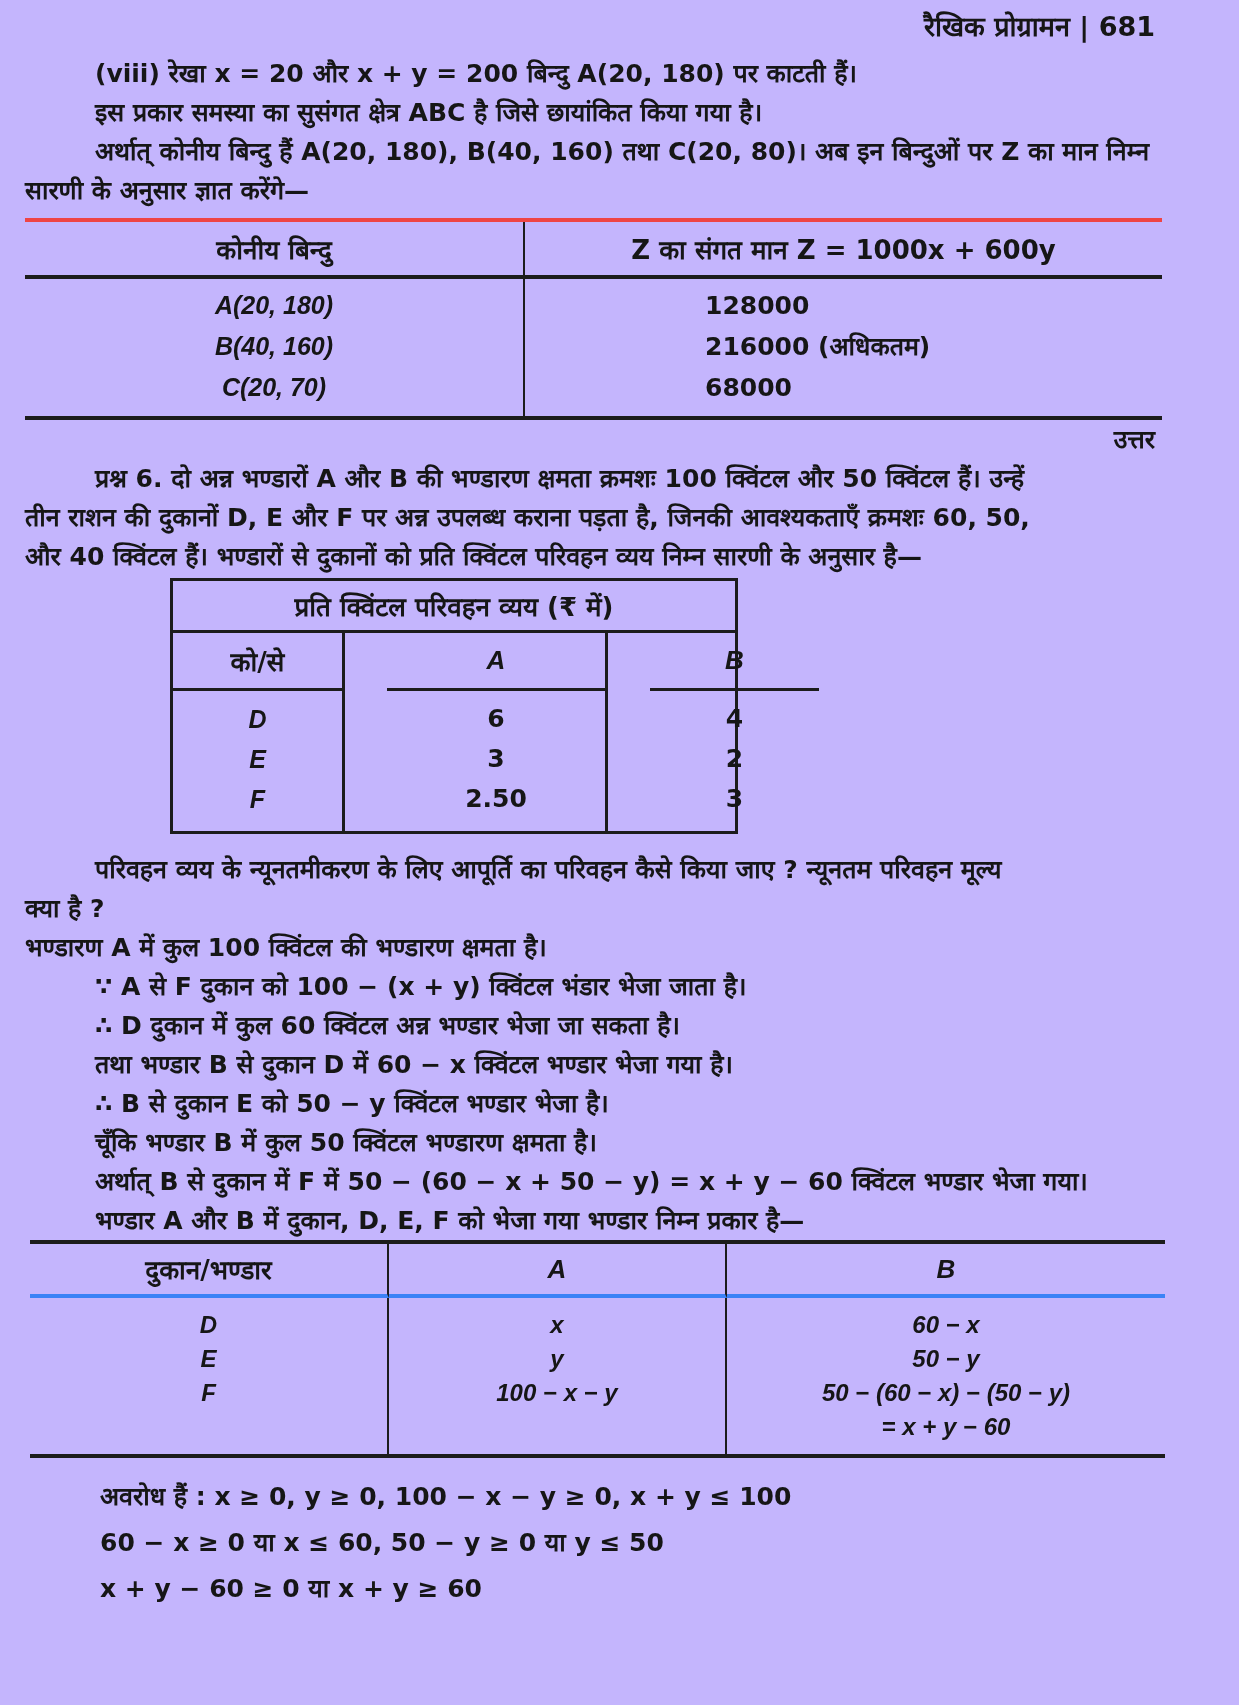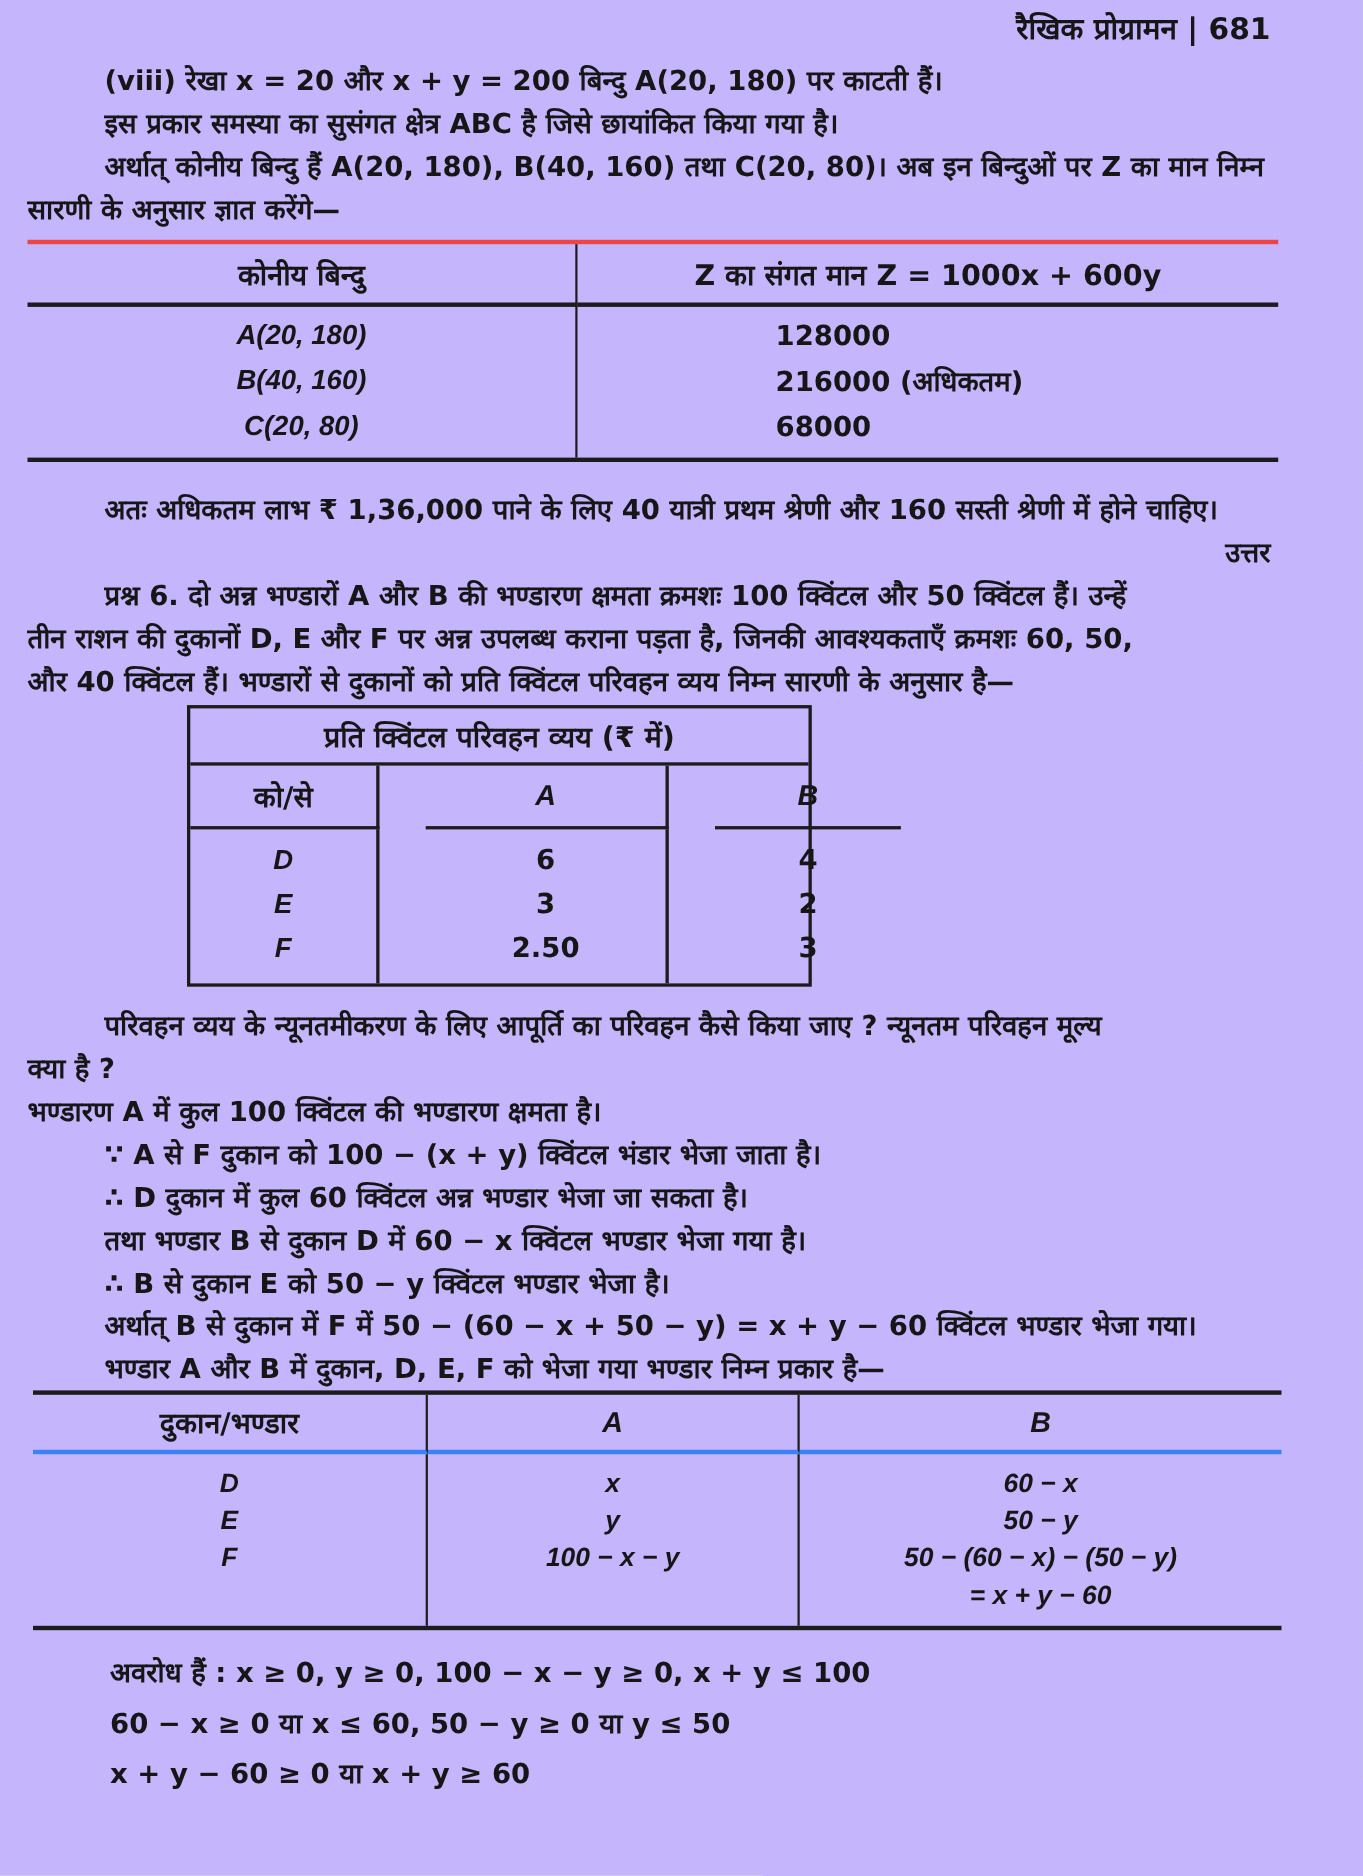--- a/index.html
+++ b/index.html
@@ -76,30 +76,29 @@
   <div class="t1">
     <div class="h c1">
       <span>कोनीय बिन्दु</span>
     </div>
     <div class="h">
       <span>Z का संगत मान Z = 1000x + 600y</span>
     </div>
     <div class="b c1">
       <div class="row math">A(20, 180)</div>
       <div class="row math">B(40, 160)</div>
-      <div class="row math">C(20, 80)</div>
+      <div class="row math">C(20, 70)</div>
     </div>
     <div class="b c2">
       <div class="row">128000</div>
       <div class="row">216000 (अधिकतम)</div>
       <div class="row">68000</div>
     </div>
   </div>
 
-  <div class="line ind gap-l">अतः अधिकतम लाभ ₹ 1,36,000 पाने के लिए 40 यात्री प्रथम श्रेणी और 160 सस्ती श्रेणी में होने चाहिए।</div>
   <div class="answer-row">उत्तर</div>
 
   <div>
     <div class="line ind">प्रश्न 6. दो अन्न भण्डारों A और B की भण्डारण क्षमता क्रमशः 100 क्विंटल और 50 क्विंटल हैं। उन्हें</div>
     <div class="line">तीन राशन की दुकानों D, E और F पर अन्न उपलब्ध कराना पड़ता है, जिनकी आवश्यकताएँ क्रमशः 60, 50,</div>
     <div class="line">और 40 क्विंटल हैं। भण्डारों से दुकानों को प्रति क्विंटल परिवहन व्यय निम्न सारणी के अनुसार है—</div>
   </div>
 
   <div class="t2">
     <div class="title">प्रति क्विंटल परिवहन व्यय (₹ में)</div>
@@ -137,20 +136,21 @@
     <div class="line ind">परिवहन व्यय के न्यूनतमीकरण के लिए आपूर्ति का परिवहन कैसे किया जाए ? न्यूनतम परिवहन मूल्य</div>
     <div class="line">क्या है ?</div>
   </div>
 
   <div>
     <div class="line">भण्डारण A में कुल 100 क्विंटल की भण्डारण क्षमता है।</div>
     <div class="line ind">∵ A से F दुकान को 100 − (x + y) क्विंटल भंडार भेजा जाता है।</div>
     <div class="line ind">∴ D दुकान में कुल 60 क्विंटल अन्न भण्डार भेजा जा सकता है।</div>
     <div class="line ind">तथा भण्डार B से दुकान D में 60 − x क्विंटल भण्डार भेजा गया है।</div>
     <div class="line ind">∴ B से दुकान E को 50 − y क्विंटल भण्डार भेजा है।</div>
+    <div class="line ind">चूँकि भण्डार B में कुल 50 क्विंटल भण्डारण क्षमता है।</div>
     <div class="line ind">अर्थात् B से दुकान में F में 50 − (60 − x + 50 − y) = x + y − 60 क्विंटल भण्डार भेजा गया।</div>
     <div class="line ind">भण्डार A और B में दुकान, D, E, F को भेजा गया भण्डार निम्न प्रकार है—</div>
   </div>
 
   <div class="t3">
     <div class="grid hrow">
       <div>
           <span>दुकान/भण्डार</span>
         </div>
       <div class="math">

